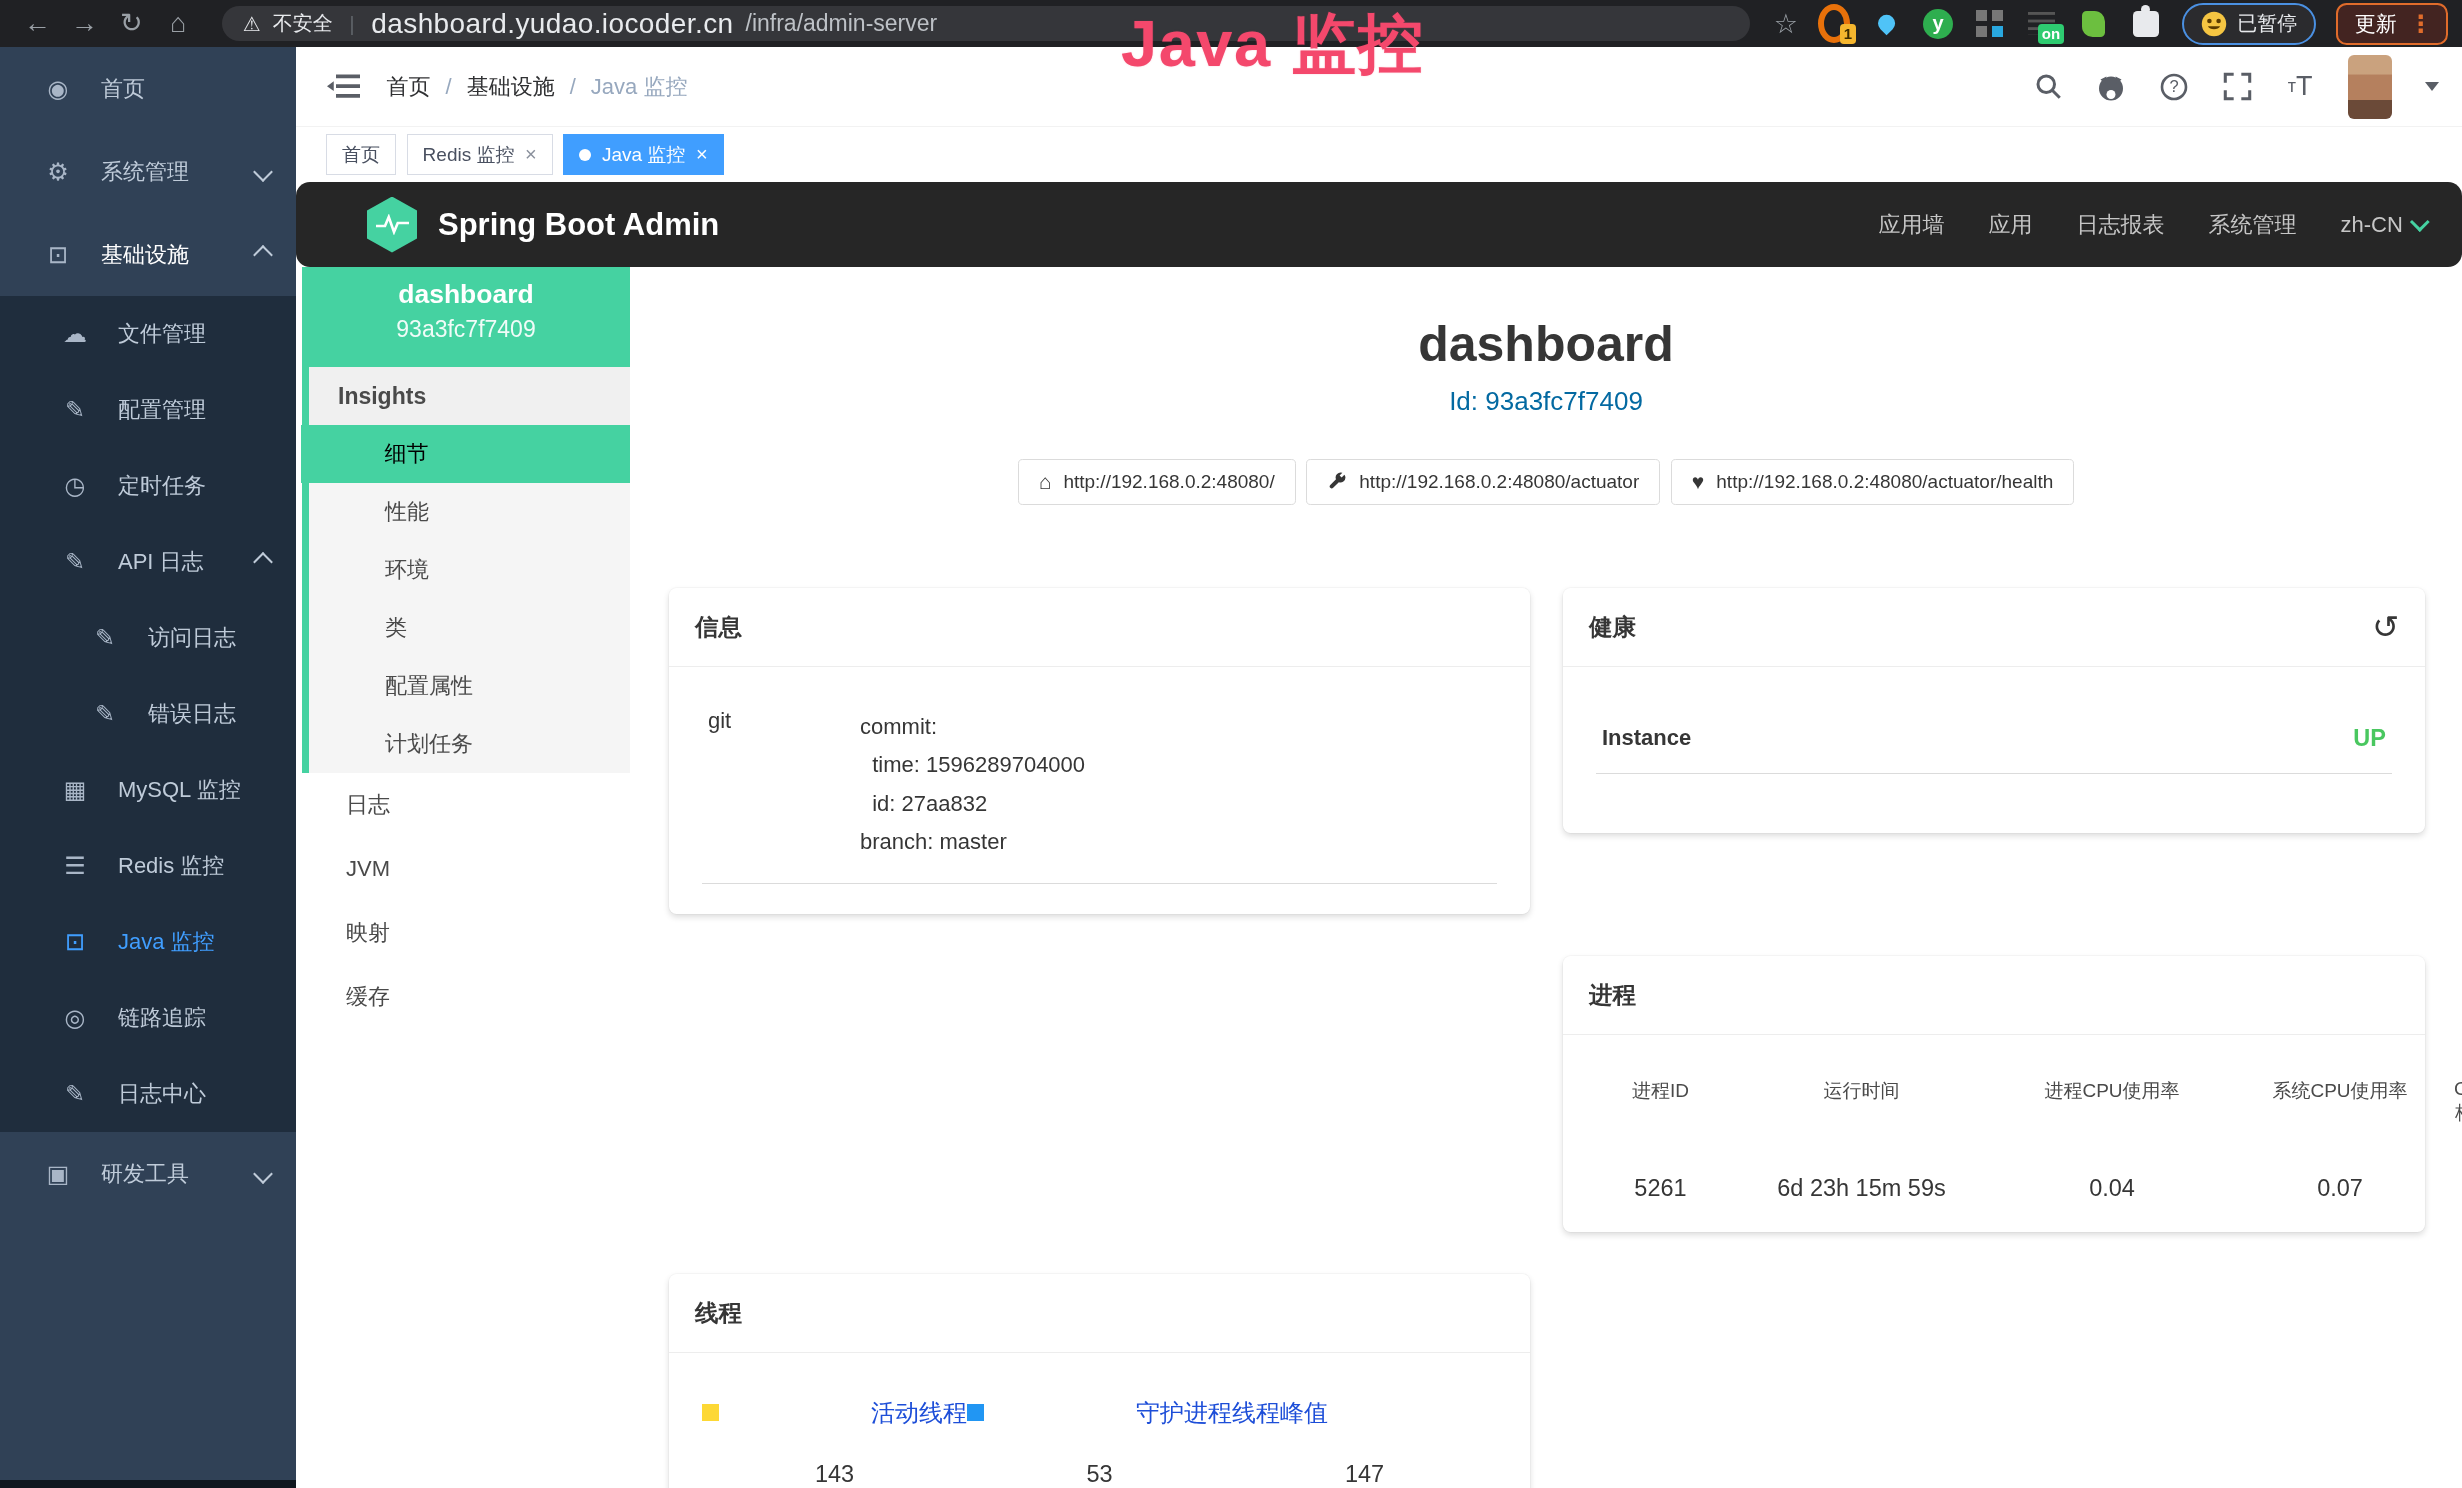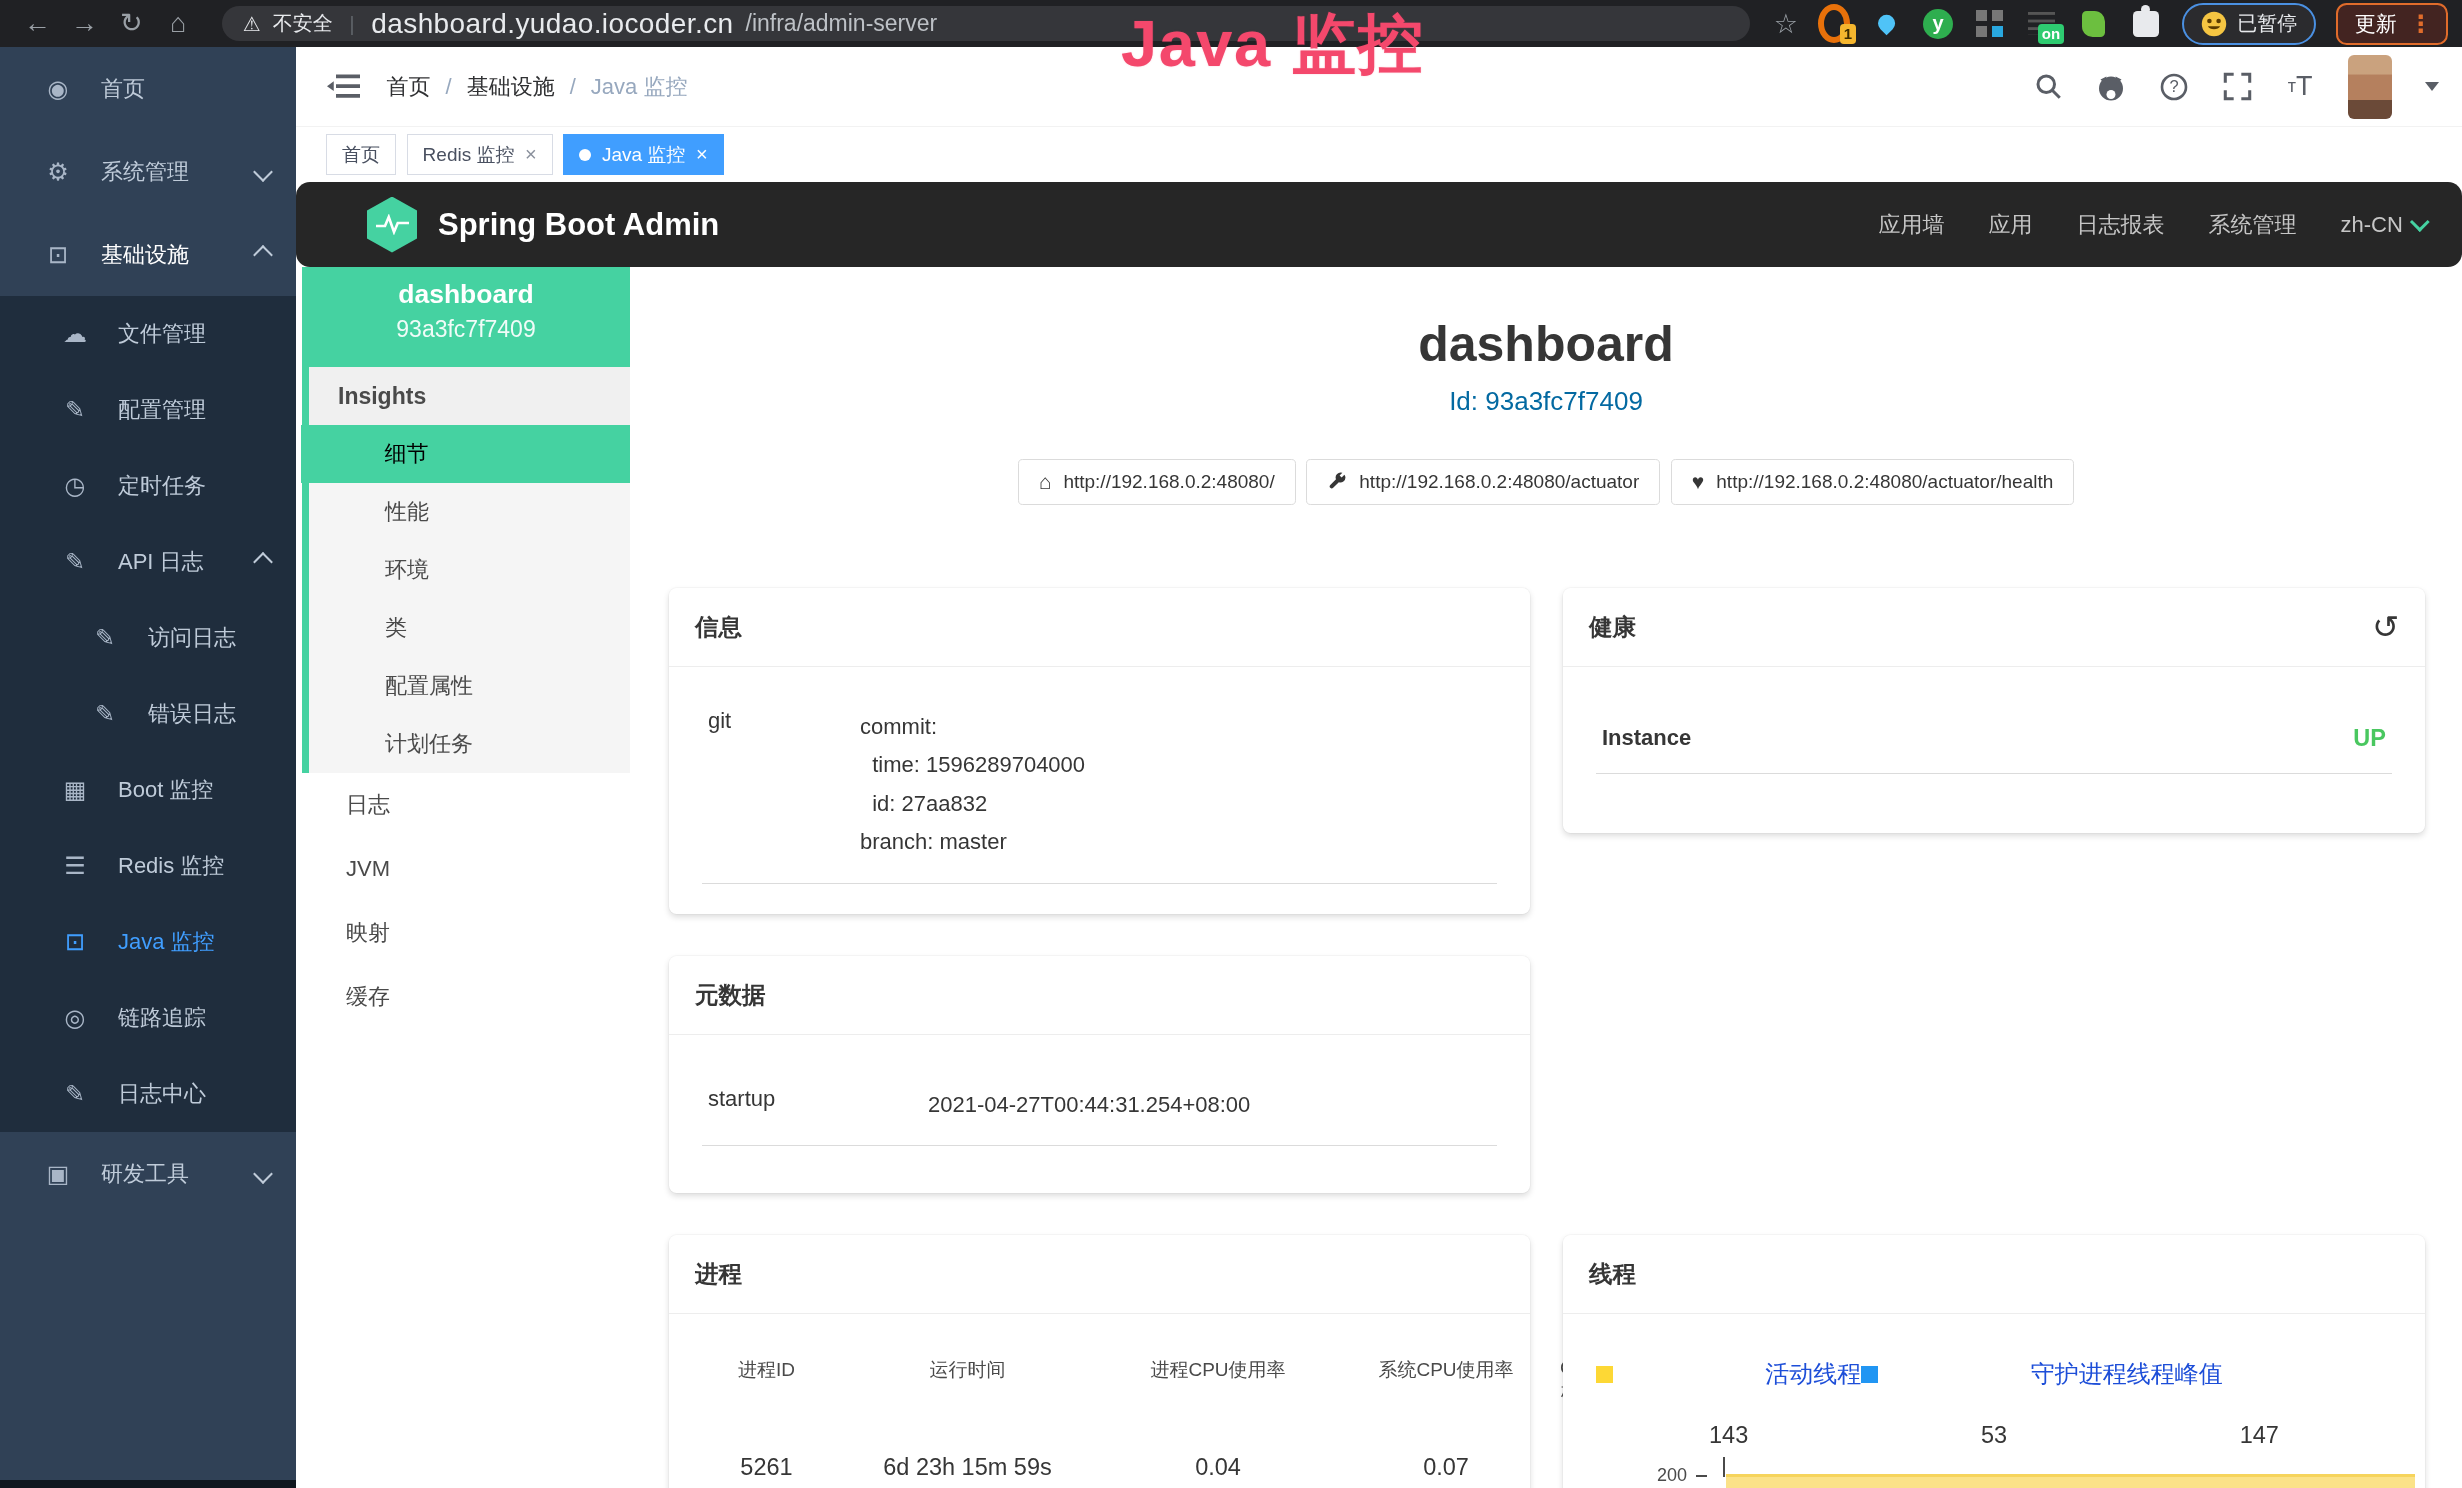--- a/index.html
+++ b/index.html
@@ -232,21 +232,21 @@
         <div class="menu-item nested">
           <span class="mi-icon">✎</span>
           <span>访问日志</span>
         </div>
         <div class="menu-item nested">
           <span class="mi-icon">✎</span>
           <span>错误日志</span>
         </div>
         <div class="menu-item">
           <span class="mi-icon">▦</span>
-          <span>Boot 监控</span>
+          <span>MySQL 监控</span>
         </div>
         <div class="menu-item">
           <span class="mi-icon">☰</span>
           <span>Redis 监控</span>
         </div>
         <div class="menu-item active-blue">
           <span class="mi-icon">⊡</span>
           <span>Java 监控</span>
         </div>
         <div class="menu-item">
@@ -414,29 +414,20 @@
                 <span class="hist">↺</span>
               </div>
               <div class="card-body" style="padding-top:49px;padding-bottom:59px;">
                 <div class="kv-row">
                   <span class="kv-key bold" style="width:auto;">Instance</span>
                   <span class="status-up">UP</span>
                 </div>
               </div>
             </section>
 
-            <section class="card">
-              <div class="card-head">元数据</div>
-              <div class="card-body" style="padding-top:42px;padding-bottom:47px;">
-                <div class="kv-row">
-                  <span class="kv-key" style="width:220px;">startup</span>
-                  <span class="kv-val">2021-04-27T00:44:31.254+08:00</span>
-                </div>
-              </div>
-            </section>
 
             <div></div>
 
             <section class="card">
               <div class="card-head">进程</div>
               <div class="card-body" style="padding-top:23px;">
                 <div class="ptable">
                   <span class="pth">进程ID</span>
                   <span class="pth">运行时间</span>
                   <span class="pth">进程CPU使用率</span>

